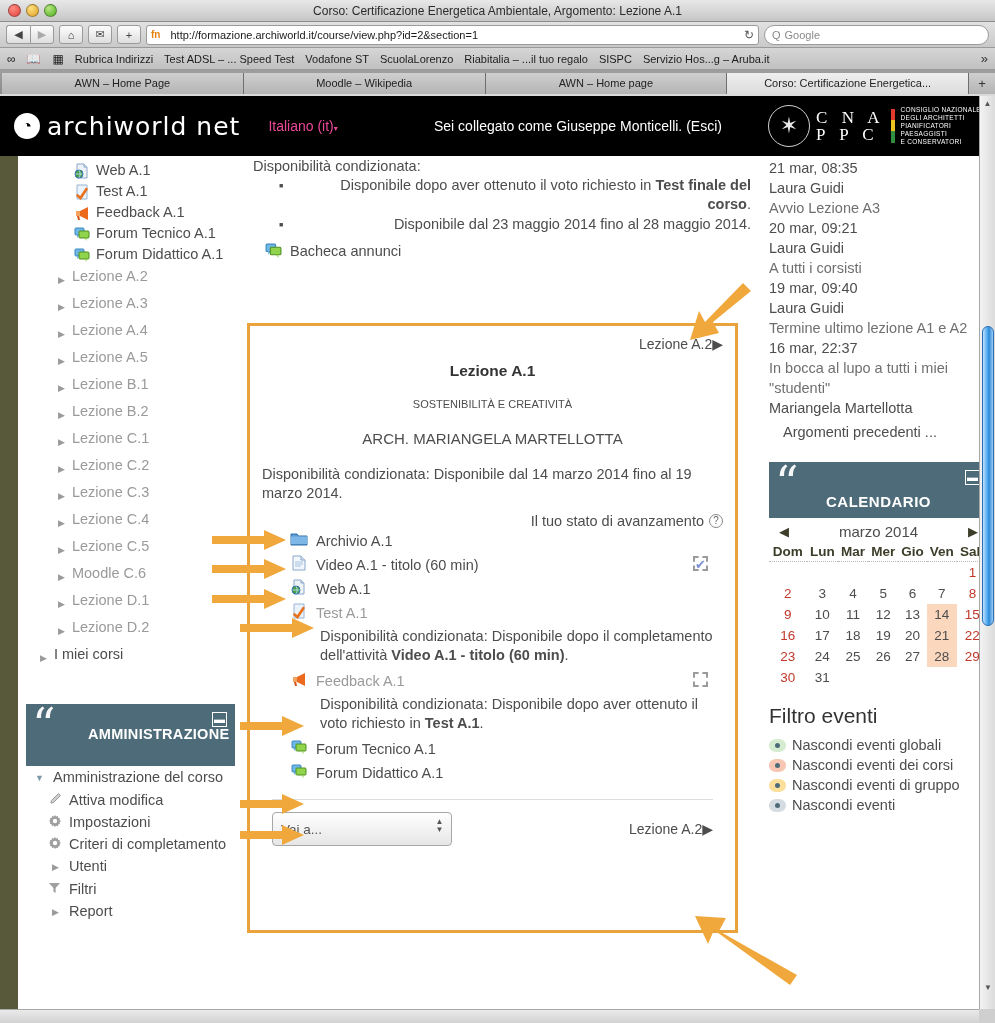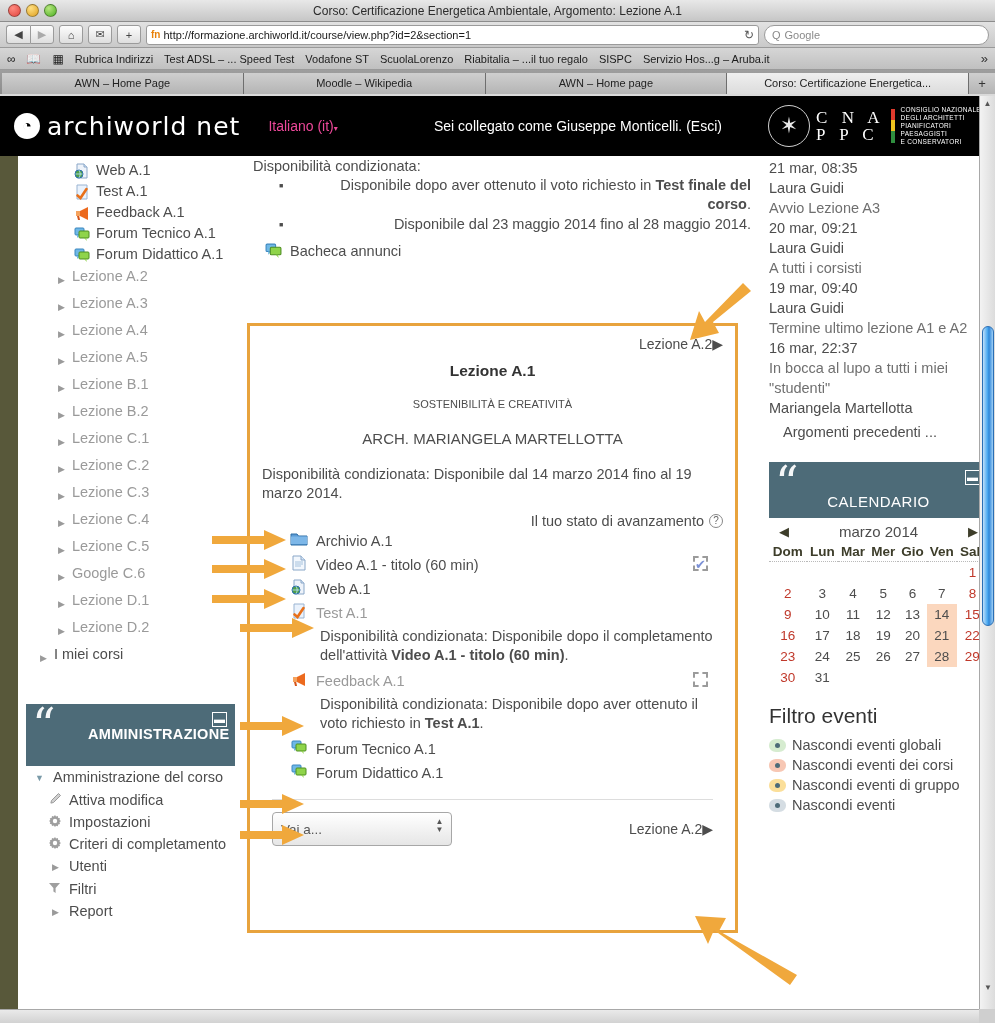--- a/index.html
+++ b/index.html
@@ -30,21 +30,21 @@
   .tb-btn { height:19px; min-width:24px; padding:0 5px;
      background:linear-gradient(#fdfdfd,#dedede);
      border:1px solid #9b9b9b; border-radius:3px;
      display:flex; align-items:center; justify-content:center;
      font-size:11px; color:#444; }
   .tb-pair { display:flex; }
   .tb-pair .tb-btn:first-child{border-radius:3px 0 0 3px;border-right:none;}
   .tb-pair .tb-btn:last-child{border-radius:0 3px 3px 0;color:#aaa;}
   #urlbar { flex:1; height:20px; background:#fff;
      border:1px solid #9b9b9b; border-radius:3px;
-     display:flex; align-items:center; padding:0 4px; gap:3px; font-size:11px;}
+     display:flex; align-items:center; padding:0 4px; gap:10px; font-size:11px;}
   #urlbar .fav { color:#e8820c; font-weight:bold; font-size:10px; }
   #urlbar .urltext { color:#1a1a1a; flex:1; white-space:nowrap; overflow:hidden;}
   #urlbar .reload { color:#555; font-size:12px; }
   #searchbar { width:225px; height:20px; background:#fff;
      border:1px solid #9b9b9b; border-radius:10px;
      display:flex; align-items:center; padding:0 7px; gap:4px; font-size:11px;
      color:#8a8a8a; }
 
   
   #bookmarks { height:22px; display:flex; align-items:center; gap:11px;
@@ -187,21 +187,21 @@
   
   .news-line { font-size:14.5px; line-height:20px; }
   .news-date { color:#4d4d4d; }
   .news-auth { color:#4d4d4d; }
   .news-subj { color:#6f6f6f; }
   .news-more { font-size:14.5px; color:#4d4d4d; margin:6px 0 0 14px; }
 
   .cal-head { background:#4d6b78; color:#fff; height:56px;
       position:relative; margin-top:22px; }
   .cal-title { position:absolute; left:0; right:0; bottom:8px;
-      text-align:center; font-size:15px; font-weight:normal; letter-spacing:.5px;}
+      text-align:center; font-size:15px; font-weight:bold; letter-spacing:.5px;}
   .cal-nav { display:flex; align-items:center; justify-content:space-between;
       padding:5px 10px 2px 10px; font-size:15px; color:#4d4d4d; }
   .cal-nav .arrow { color:#3d3d2a; font-size:13px; }
   table.cal { width:100%; border-collapse:collapse; font-size:13.5px; }
   table.cal th { font-weight:bold; color:#3d3d2a; padding:2px 0;
       border-bottom:1px dotted #b9b9b9; font-size:13.5px; }
   table.cal td { text-align:center; padding:3px 0; color:#4d4d4d;
       font-size:13.5px; }
   table.cal td.we { color:#c0392b; }
   table.cal td.hl { background:#fbd7be; }
@@ -417,21 +417,21 @@
         <div class="nav-node">
             <span class="tri">▶</span>
             <span>Lezione C.4</span>
           </div>
         <div class="nav-node">
             <span class="tri">▶</span>
             <span>Lezione C.5</span>
           </div>
         <div class="nav-node">
             <span class="tri">▶</span>
-            <span>Google C.6</span>
+            <span>Moodle C.6</span>
           </div>
         <div class="nav-node">
             <span class="tri">▶</span>
             <span>Lezione D.1</span>
           </div>
         <div class="nav-node">
             <span class="tri">▶</span>
             <span>Lezione D.2</span>
           </div>
         <div class="nav-node lvl1">

